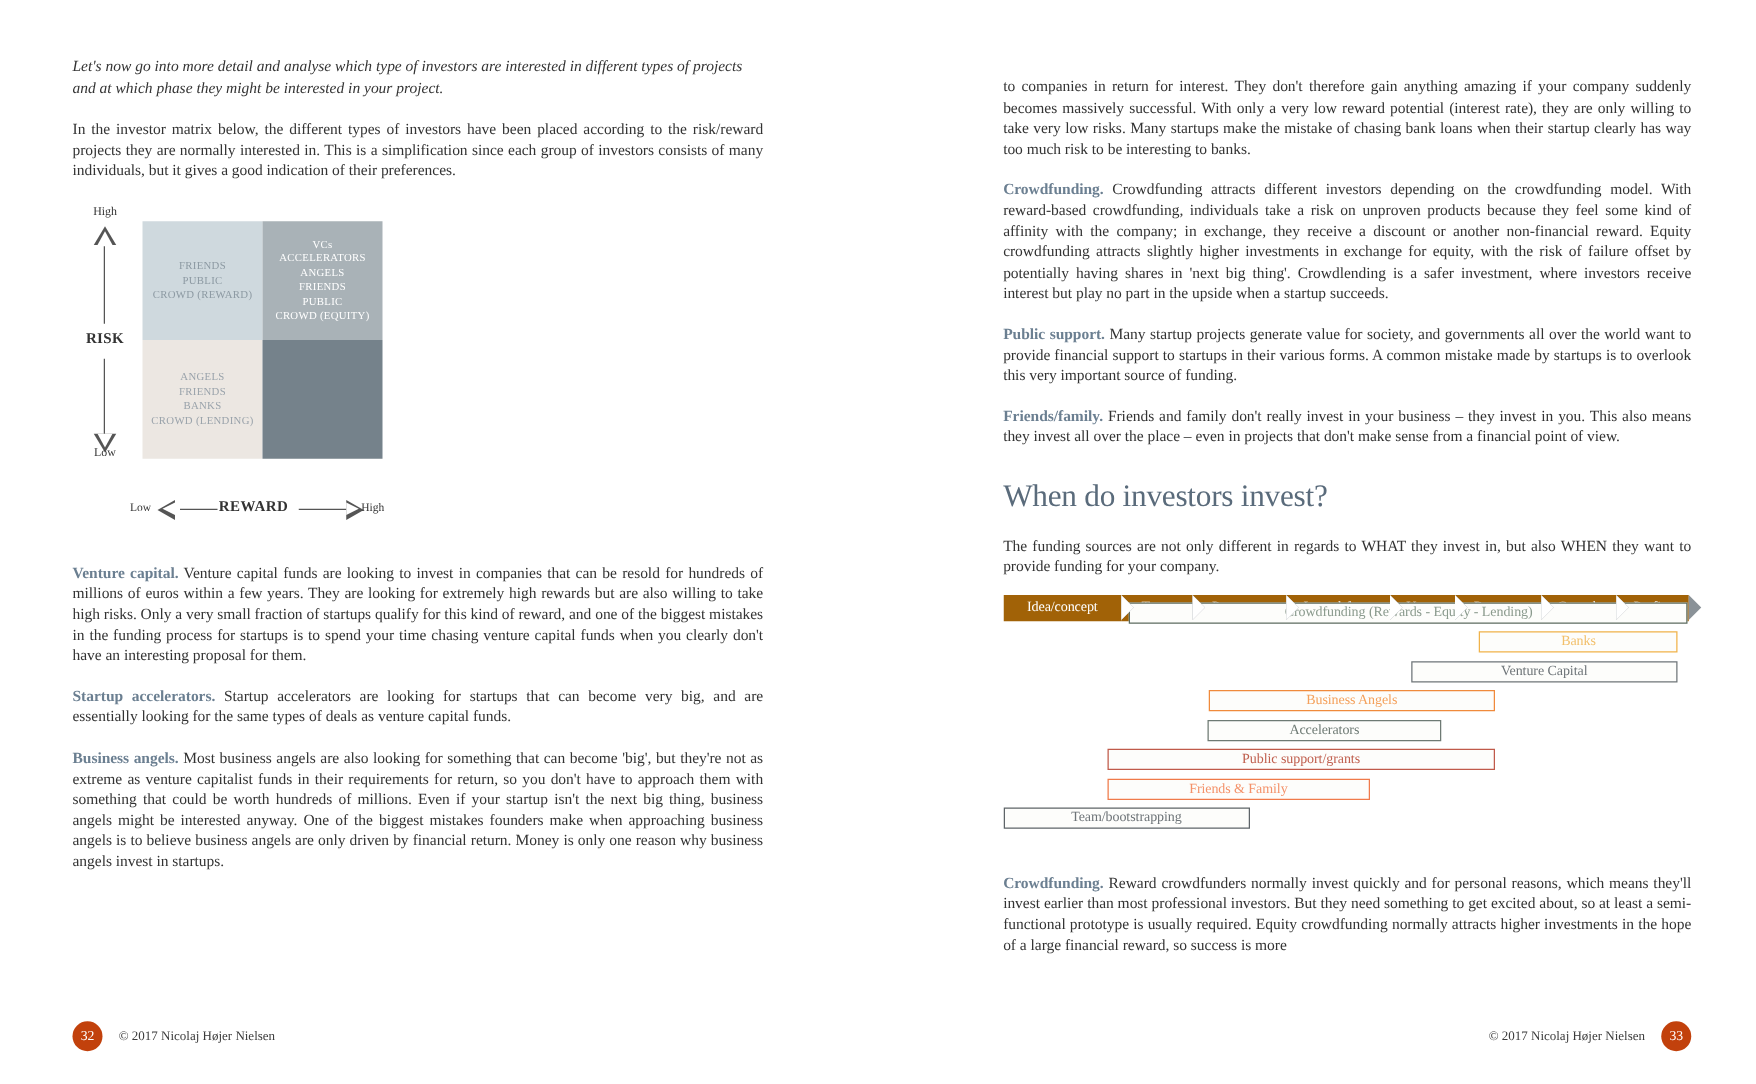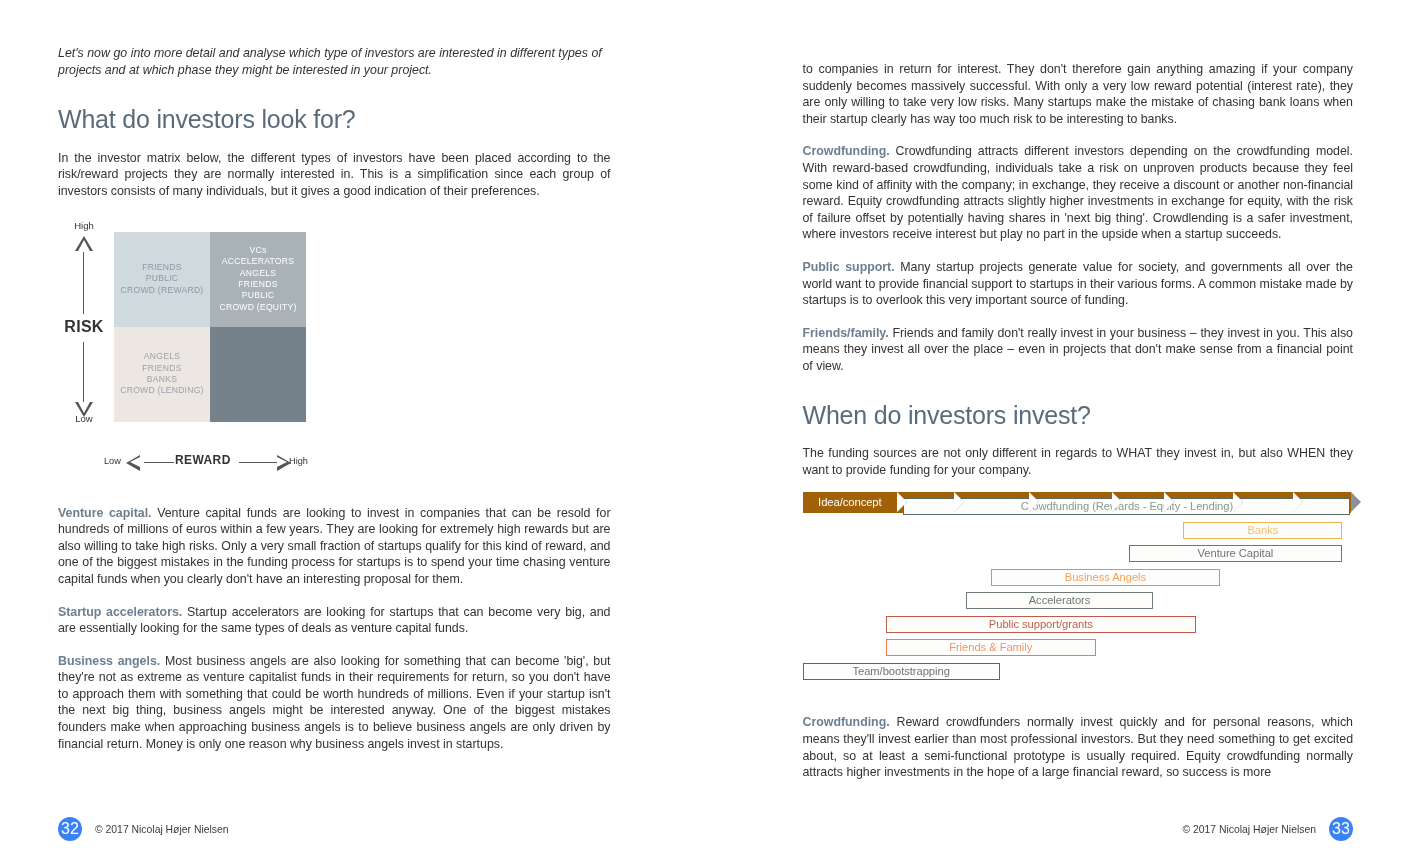--- a/index.html
+++ b/index.html
@@ -13,20 +13,21 @@
     font-family: "Liberation Sans", sans-serif;
     color: #2b2b2b;
     overflow: hidden;
     position: relative;
   }
   .spread {
     position: relative;
     width: 1405px;
     height: 687px;
     display: flex;
+    font-family: Liberation Serif, serif;
   }
   .page {
     position: relative;
     width: 702.5px;
     height: 867px;
     box-sizing: border-box;
   }
   .page-left  { padding: 45px 92px 0 58px; }
   .page-right { padding: 45px 52px 0 100px; }
 
@@ -88,21 +89,21 @@
   .q-tr { background: #a9b2b7; color: #ffffff; }
   .q-bl { background: #ece7e2; color: #9aa3ab; }
   .q-br { background: #75828b; }
 
   .axis-risk-label {
     position: absolute;
     left: 0px;
     top: 98px;
     width: 52px;
     text-align: center;
-    font-size: 16px;
+    font-size: 12px;
     font-weight: bold;
     color: #333;
     letter-spacing: 0.3px;
   }
   .axis-v-high, .axis-v-low {
     position: absolute;
     left: 0px;
     width: 52px;
     text-align: center;
     font-size: 9.5px;
@@ -275,40 +276,39 @@
     display: flex;
     align-items: center;
     font-size: 10.4px;
     color: #3b3b3b;
   }
   .footer-left  { left: 58px; }
   .footer-right { right: 52px; }
   .page-badge {
     width: 24px; height: 24px;
     border-radius: 50%;
-    background: #3b82f6;
+    background: #c2410c;
     color: #ffffff;
-    font-size: 16px;
+    font-size: 11px;
     display: flex;
     align-items: center;
     justify-content: center;
   }
   .footer-left .page-badge  { margin-right: 13px; }
   .footer-right .page-badge { margin-left: 13px; }
 </style>
 </head>
 <body>
 
 <div class="spread">
 
   <div class="page page-left">
 
     <p class="intro-italic">Let's now go into more detail and analyse which type of investors are interested in different types of projects and at which phase they might be interested in your project.</p>
 
-    <h2 class="section-title">What do investors look for?</h2>
 
     <p class="body">In the investor matrix below, the different types of investors have been placed according to the risk/reward projects they are normally interested in. This is a simplification since each group of investors consists of many individuals, but it gives a good indication of their preferences.</p>
 
     <div class="matrix-wrap">
 
       <div class="axis-v-high">High</div>
       <div class="tri-outline-up"></div>
       <div class="tri-inner-up"></div>
       <div class="v-line v-line-up"></div>
       <div class="axis-risk-label">RISK</div>
@@ -398,21 +398,21 @@
           <div class="phase" style="width: 15.6%;"><span>Launch/beta</span></div>
           <div class="phase" style="width: 9.8%;"><span>Users</span></div>
           <div class="phase" style="width: 13%;"><span>Revenue</span></div>
           <div class="phase" style="width: 11.2%;"><span>Growth</span></div>
           <div class="phase" style="width: 10.9%;"><span>Profits</span></div>
         </div>
       <div id="bars-layer">
           <div class="bar" style="left: 18.4%; width: 81.6%; top: 6px; border-color: rgb(92, 107, 95); color: rgb(138, 154, 141);"><span>Crowdfunding (Rewards - Equity - Lending)</span></div>
           <div class="bar" style="left: 69.5%; width: 29%; top: 29.5px; border-color: rgb(240, 178, 74); color: rgb(242, 191, 106);"><span>Banks</span></div>
           <div class="bar" style="left: 59.5%; width: 39%; top: 53px; border-color: rgb(110, 116, 120); color: rgb(110, 116, 120);"><span>Venture Capital</span></div>
-          <div class="bar" style="left: 30%; width: 41.8%; top: 76.5px; border-color: rgb(240, 138, 60); color: rgb(244, 161, 92); margin-left: 24px;"><span>Business Angels</span></div>
+          <div class="bar" style="left: 30%; width: 41.8%; top: 76.5px; border-color: rgb(240, 138, 60); color: rgb(244, 161, 92);"><span>Business Angels</span></div>
           <div class="bar" style="left: 29.8%; width: 34.2%; top: 100px; border-color: rgb(110, 122, 116); color: rgb(110, 122, 116);"><span>Accelerators</span></div>
           <div class="bar" style="left: 15.2%; width: 56.6%; top: 123.5px; border-color: rgb(192, 90, 74); color: rgb(192, 96, 79);"><span>Public support/grants</span></div>
           <div class="bar" style="left: 15.2%; width: 38.3%; top: 147px; border-color: rgb(240, 122, 74); color: rgb(244, 146, 106);"><span>Friends &amp; Family</span></div>
           <div class="bar" style="left: 0%; width: 36%; top: 170.5px; border-color: rgb(94, 100, 104); color: rgb(110, 116, 120);"><span>Team/bootstrapping</span></div>
         </div>
     </div>
 
     <p class="body">
       <span class="lead">Crowdfunding.</span><span> Reward crowdfunders normally invest quickly and for personal reasons, which means they'll invest earlier than most professional investors.  But they need something to get excited about, so at least a semi-functional prototype is usually required.  Equity crowdfunding normally attracts higher investments in the hope of a large financial reward, so success is more</span>
     </p>

